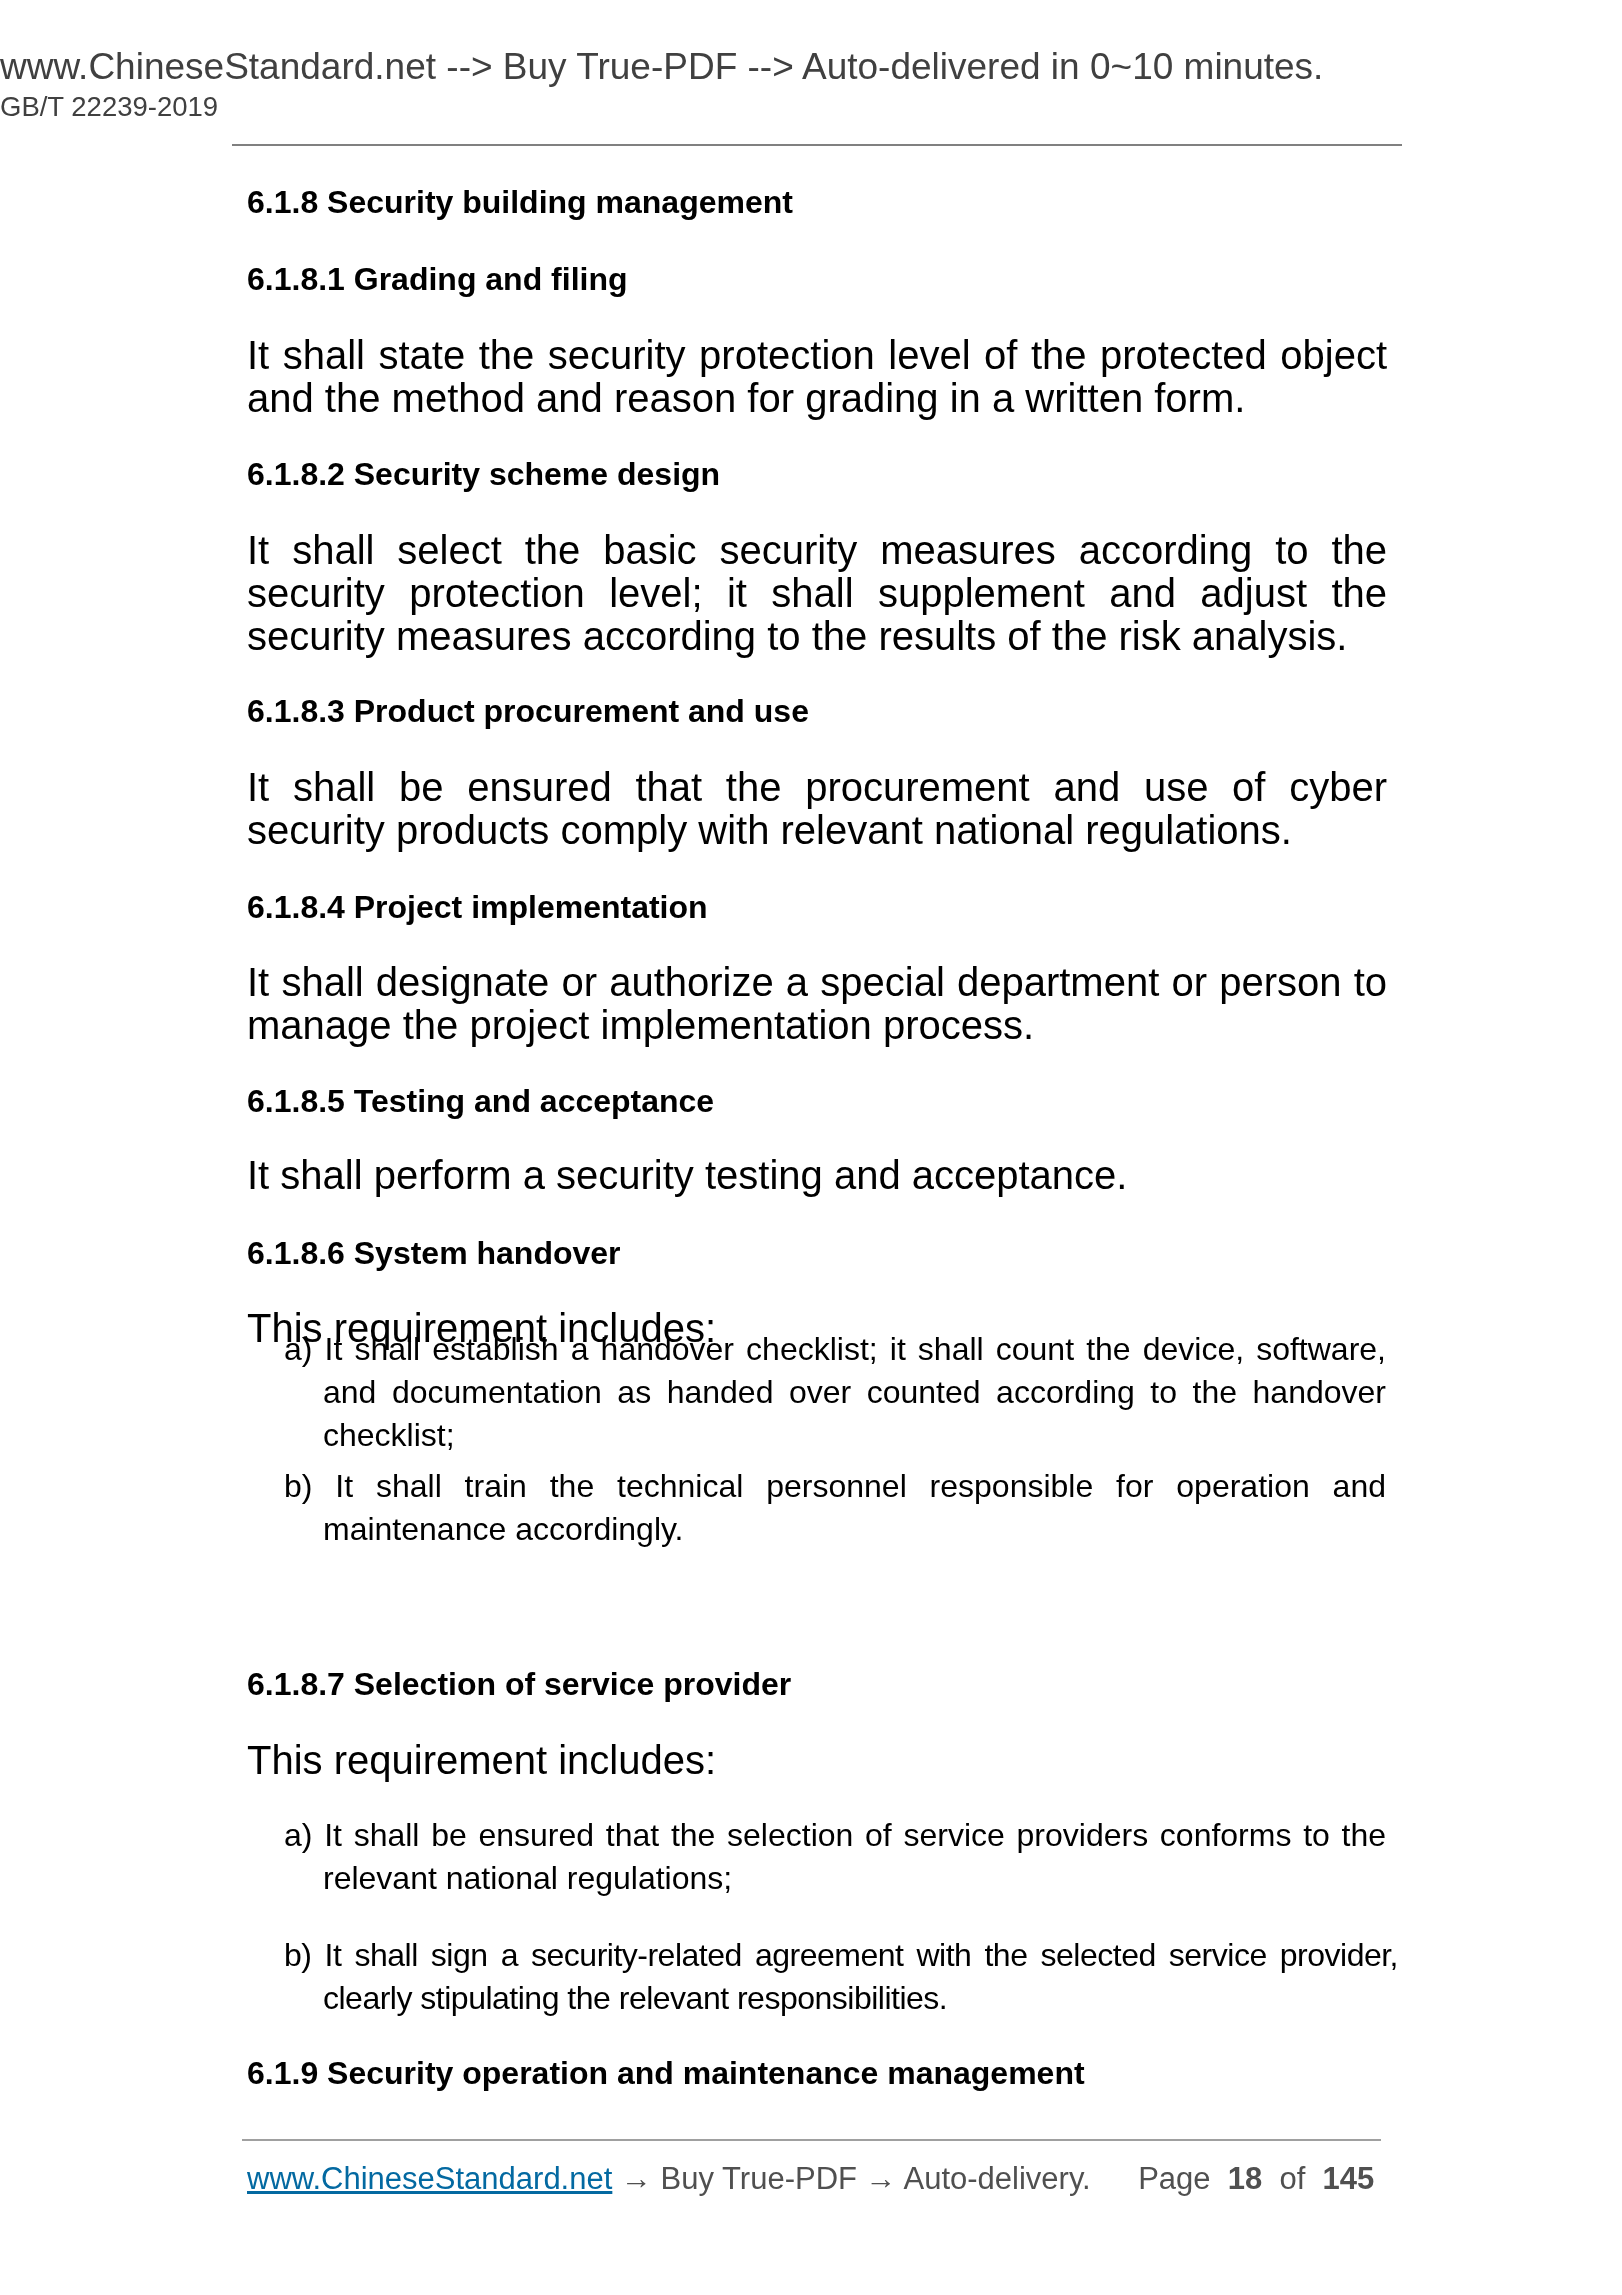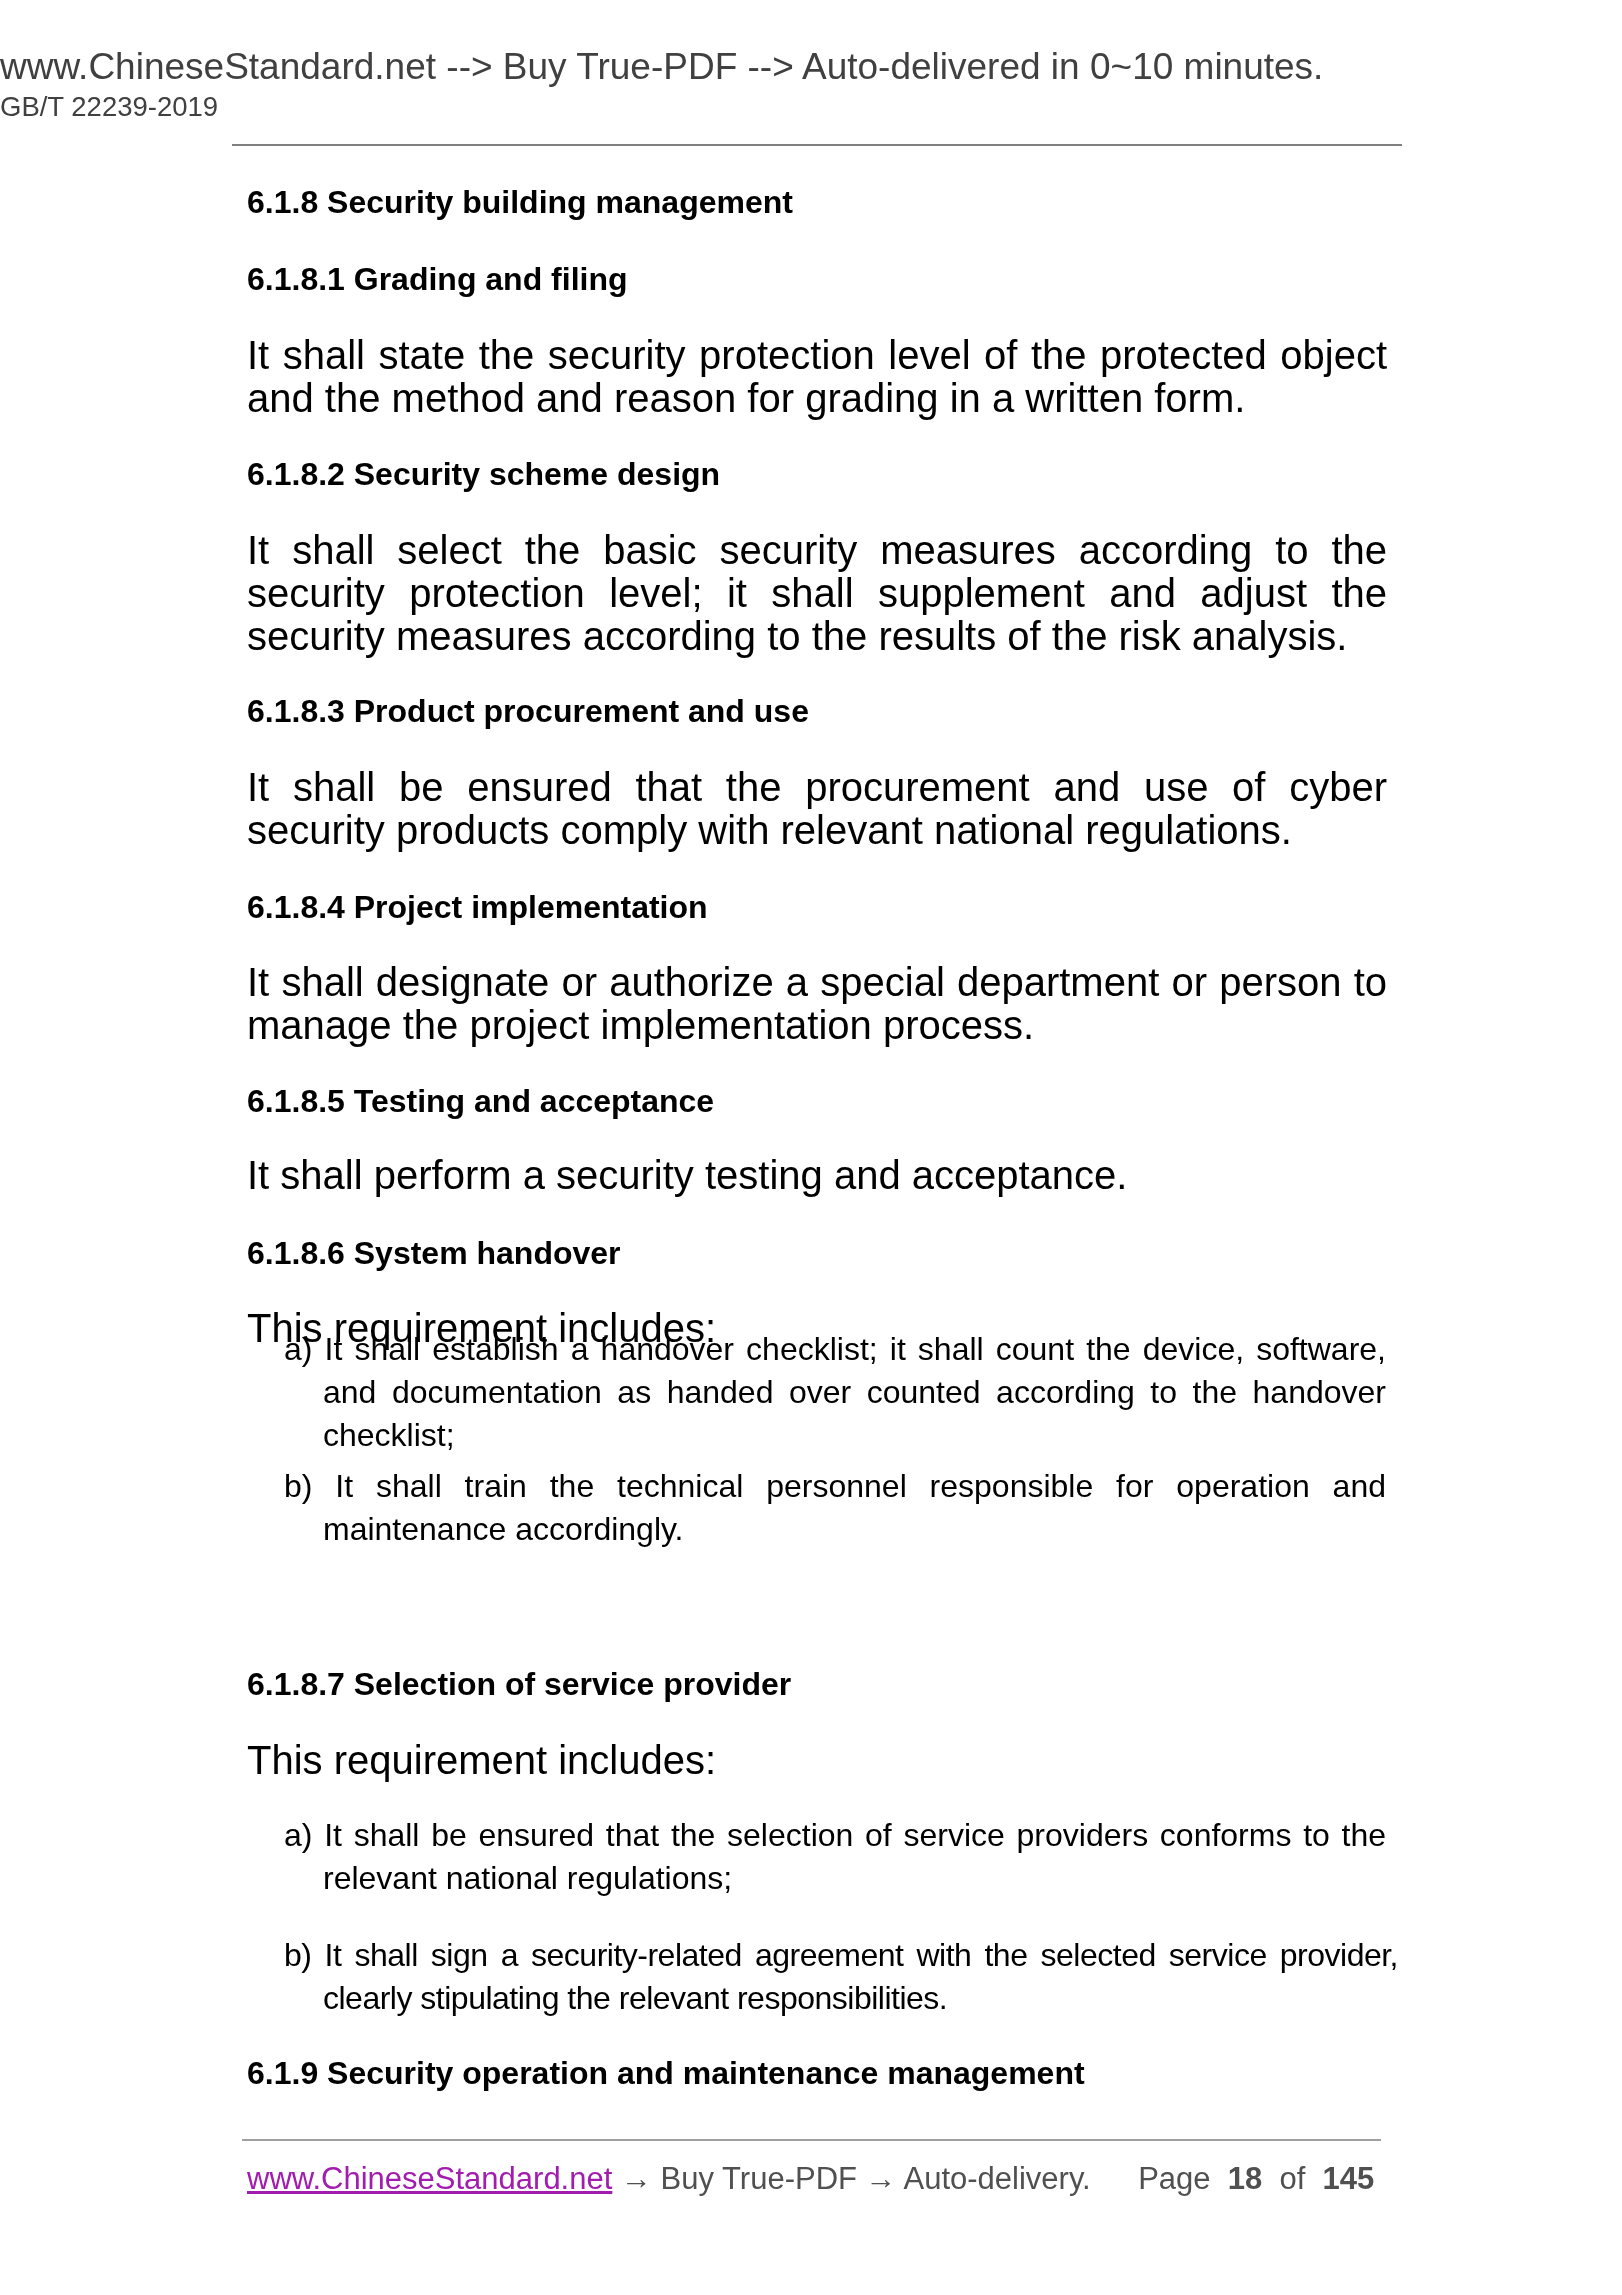--- a/index.html
+++ b/index.html
@@ -6,21 +6,21 @@
   body{width:1623px;height:2295px;position:relative;overflow:hidden;font-family:"Liberation Sans",sans-serif;color:#000;}
   .hdr1{position:absolute;top:43px;left:0;width:1373px;text-align:left;font-size:37px;color:#404040;line-height:47px;}
   .hdr2{position:absolute;top:90px;left:0;width:1623px;text-align:left;font-size:27.5px;color:#404040;line-height:33px;}
   .rule-top{position:absolute;top:144px;left:232px;width:1170px;height:1.7px;background:#808080;}
   .h{position:absolute;left:247px;font-weight:bold;font-size:32px;line-height:42px;white-space:nowrap;}
   .p{position:absolute;left:247px;width:1140px;font-size:40px;line-height:43px;text-align:justify;text-align-last:left;}
   .li{position:absolute;left:284px;width:1102px;font-size:32px;line-height:43px;text-align:justify;text-align-last:left;}
   .li-inner{padding-left:39px;text-indent:-39px;}
   .rule-bot{position:absolute;top:2139px;left:242px;width:1139px;height:1.7px;background:#a0a0a0;}
   .ftr{position:absolute;top:2158px;left:247px;width:1134px;font-size:31px;color:#505050;line-height:42px;}
-  .ftr a{color:#a21caf;text-decoration:underline;}
+  .ftr a{color:#0369a1;text-decoration:underline;}
   .ftr .right{position:absolute;right:6.7px;top:0;}
   .ftr b{font-weight:bold;}
 </style>
 </head>
 <body>
 
 <div class="hdr1">www.ChineseStandard.net --&gt; Buy True-PDF --&gt; Auto-delivered in 0~10 minutes.</div>
 <div class="hdr2">GB/T 22239-2019</div>
 <div class="rule-top"></div>
 

